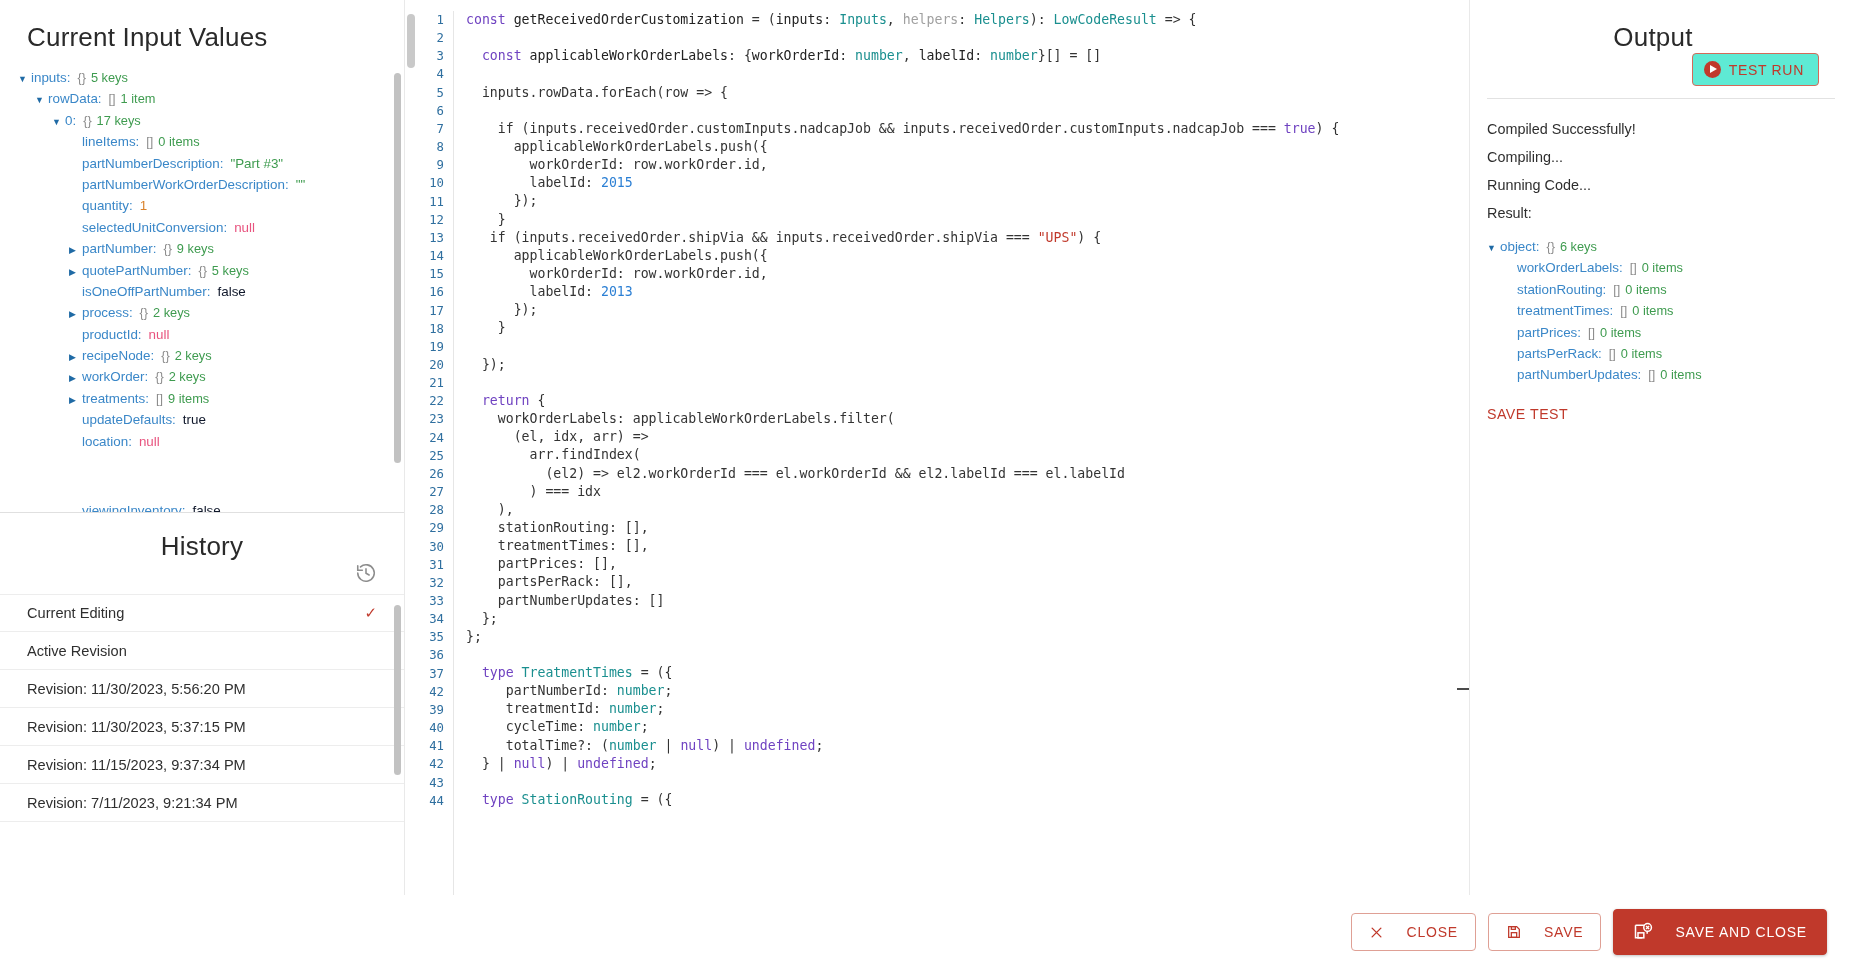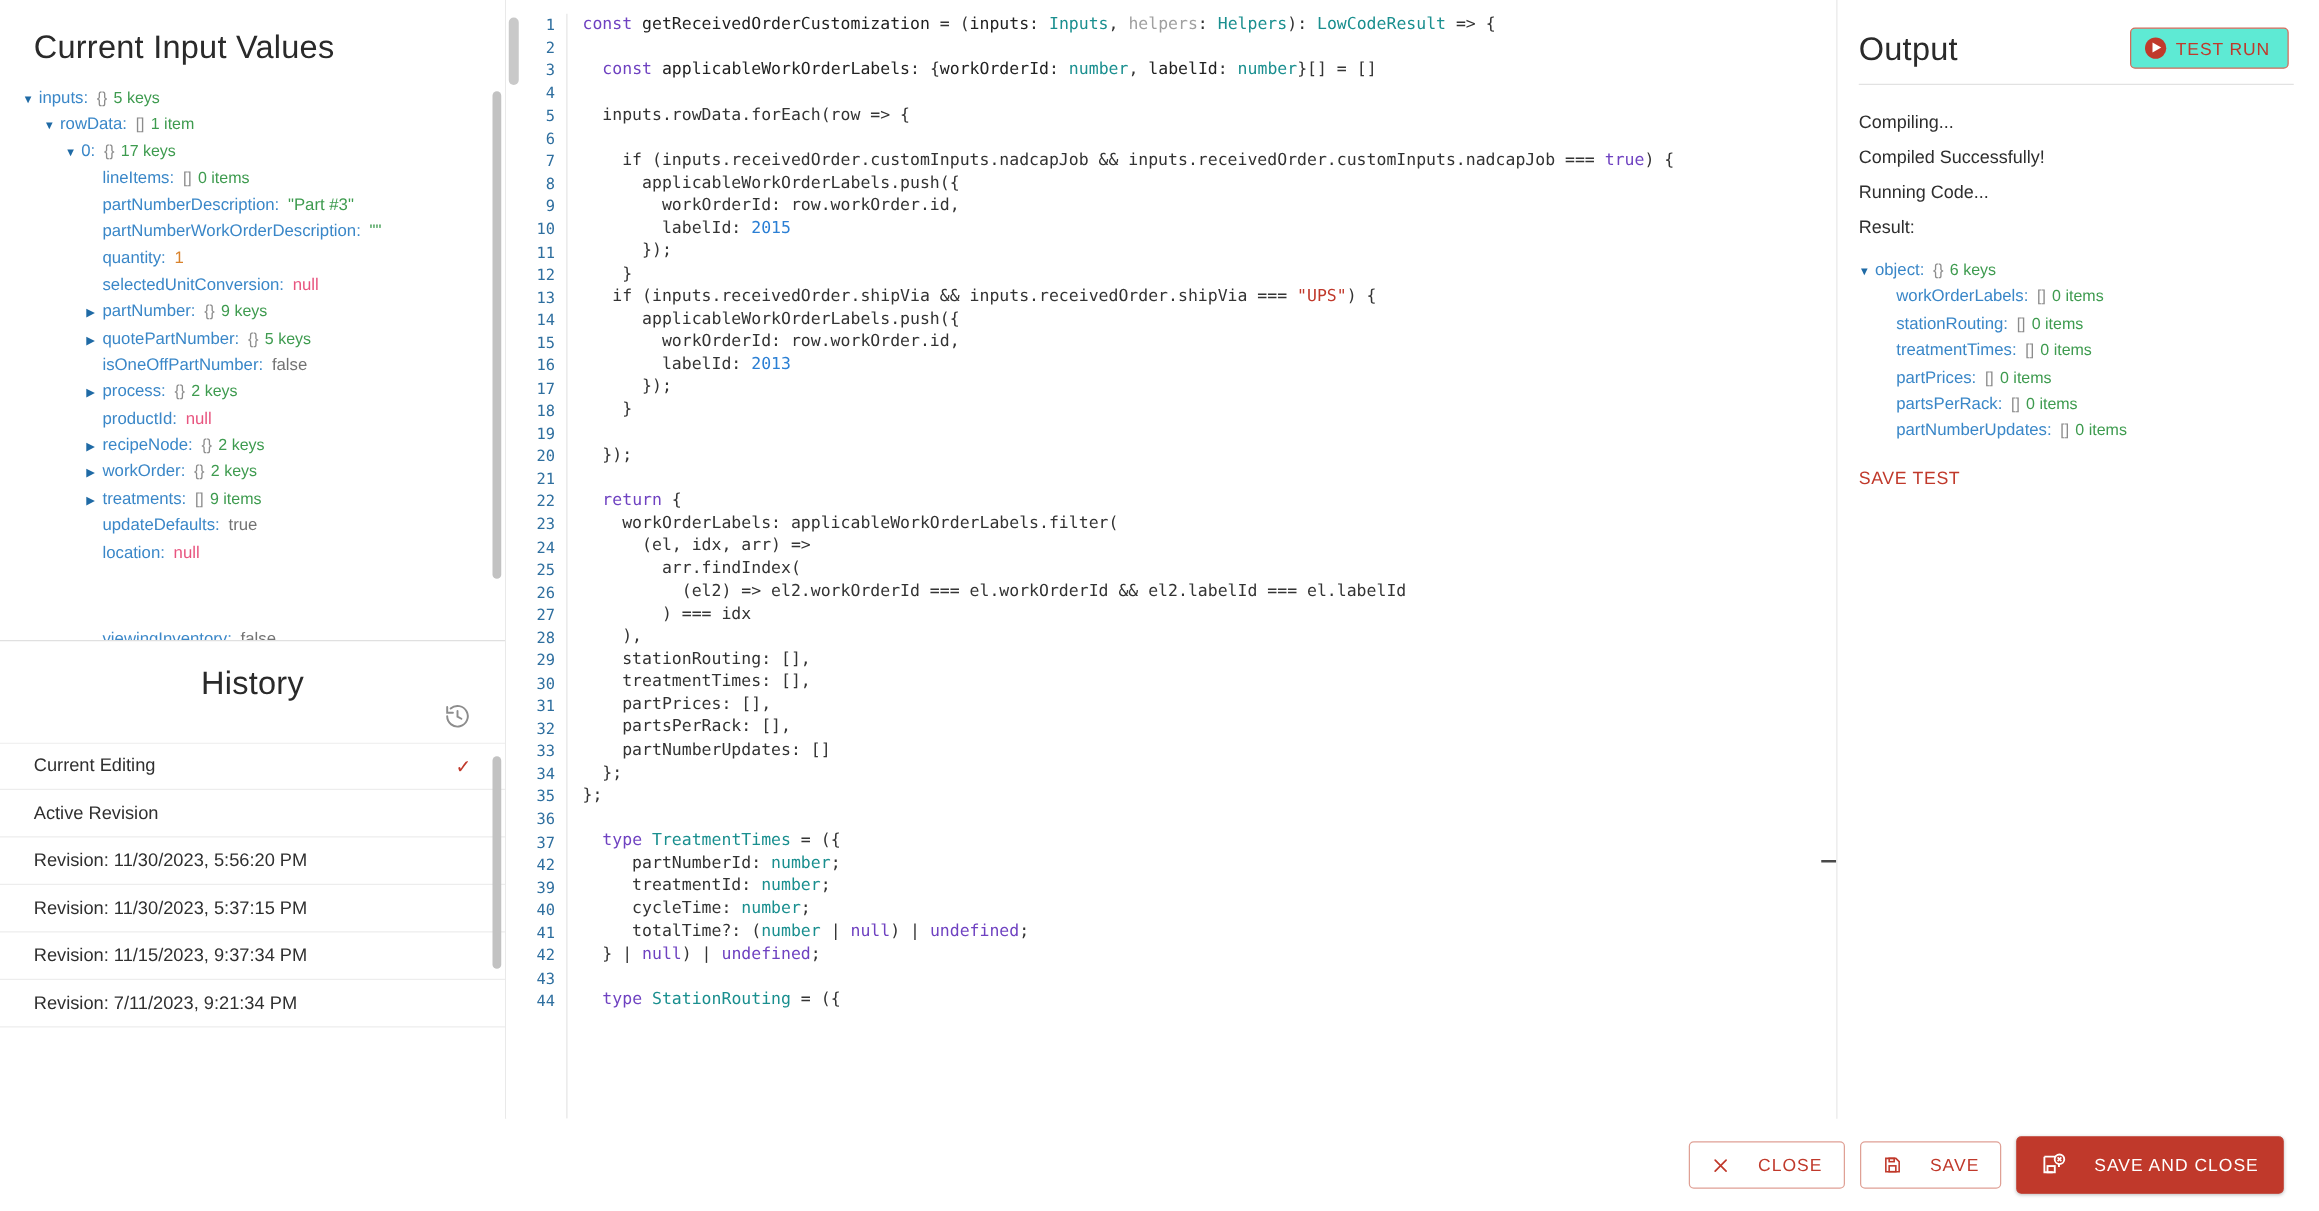--- a/index.html
+++ b/index.html
@@ -121,21 +121,21 @@
     cursor: pointer;
   }
   .caret.none { visibility: hidden; }
   .tkey { color: #3a87c8; }
   .tmeta { color: #8c8c8c; margin-left: 7px; font-size: 12.6px; }
   .tcount { color: #3e9b4f; margin-left: 5px; font-size: 12.8px; }
   .tval { margin-left: 7px; }
   .v-string { color: #3e9b4f; }
   .v-number { color: #d9822b; }
   .v-null   { color: #e8547f; }
-  .v-bool   { color: #737373; }
+  .v-bool   { color: #0f172a; }
 
   .scrollbar-v {
     position: absolute;
     right: 3px;
     width: 7px;
     border-radius: 4px;
     background: #c2c2c2;
   }
 
   
@@ -259,22 +259,23 @@
     width: 385px;
     min-width: 385px;
     display: flex;
     flex-direction: column;
     background: #fff;
     padding: 0 0 0 0;
     min-height: 0;
   }
   .output-head {
     display: flex;
-    align-items: flex-end;
-    padding: 22px 24px 12px 17px;
+    align-items: center;
+    padding: 22px 36px 12px 17px;
+    flex-direction: column;
   }
   .output-head .panel-heading { padding: 0; }
   .test-run-btn {
     margin-left: auto;
     display: inline-flex;
     align-items: center;
     gap: 8px;
     border: 1px solid #d46a5a;
     color: #c0392b;
     background: #5eead4;
@@ -599,22 +600,22 @@
       <div class="output-head">
         <div class="panel-heading">Output</div>
         <div class="test-run-btn">
           <span class="play-icon"></span>
           <span>TEST RUN</span>
         </div>
       </div>
       <div class="output-divider"></div>
       <div class="output-body">
         <div id="output-logs">
+            <div class="log-line">Compiled Successfully!</div>
             <div class="log-line">Compiling...</div>
-            <div class="log-line">Compiled Successfully!</div>
             <div class="log-line">Running Code...</div>
             <div class="log-line">Result:</div>
           </div>
         <div class="result-tree" id="result-tree">
             <div class="tnode" style="padding-left: 0px;">
               <span class="caret">▼</span>
               <span class="tkey">object:</span>
               <span class="tmeta">{}</span>
               <span class="tcount">6 keys</span>
             </div>

